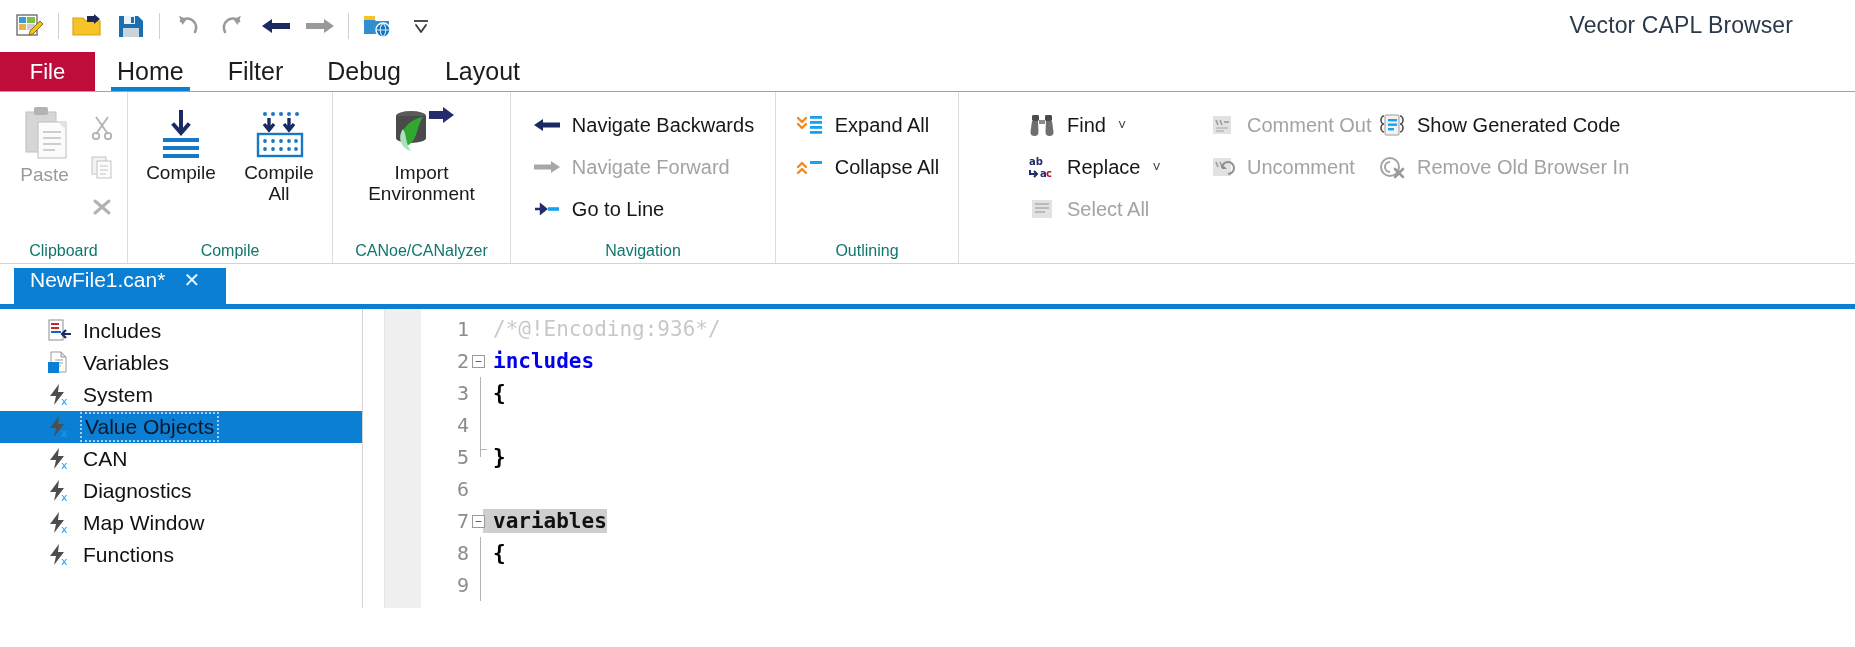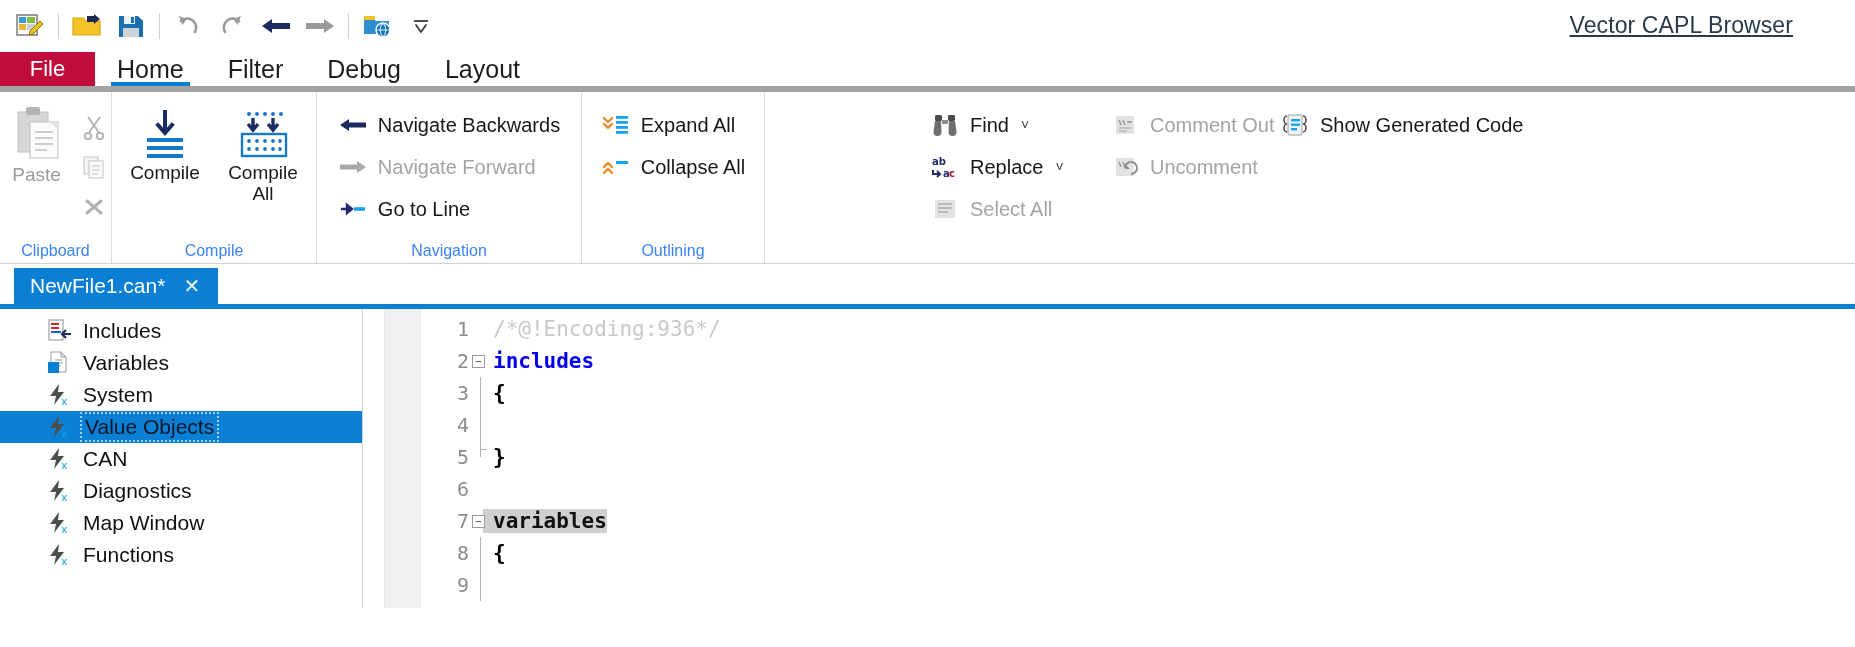--- a/index.html
+++ b/index.html
@@ -19,27 +19,27 @@
     background:#ffffff; position:relative;
     padding-left:8px;
   }
   .qat-btn {
     width:44px; height:44px;
     display:flex; align-items:center; justify-content:center;
   }
   .qat-sep { width:1px; height:26px; background:#d0d0d0; margin:0 6px; }
   #app-title {
     position:absolute; right:62px; top:12px;
-    font-size:23px; color:#2b3a4a; letter-spacing:.1px;text-decoration:underline;
+    font-size:23px; color:#2b3a4a; letter-spacing:.1px;
   }
 
   
   #tabs-row {
     height:40px; display:flex; align-items:stretch;
-    border-bottom:6px solid #a3a3a3; background:#fff;
+    border-bottom:1px solid #a3a3a3; background:#fff;
   }
   #file-tab {
     width:95px; background:#c00c3b; color:#fff;
     display:flex; align-items:center; justify-content:center;
     font-size:22px;
   }
   .rtab {
     padding:0 22px; display:flex; align-items:center;
     font-size:25px; color:#1d1d1d; position:relative;
   }
@@ -55,21 +55,21 @@
     position:relative; overflow:hidden;
   }
   .rgroup {
     display:flex; flex-direction:column; align-items:center;
     border-right:1px solid #dcdcdc; position:relative;
     padding-top:4px;
   }
   .rgroup:last-child { border-right:none;gap:26px; }
   .rgroup-body { flex:1; display:flex; align-items:flex-start; padding:0 10px; }
   .rgroup-label {
-    font-size:16px; color:#3b82f6; text-align:center;
+    font-size:16px; color:#0f766e; text-align:center;
     width:100%; padding-bottom:4px; line-height:1;
   }
 
   
   .bigbtn {
     width:98px; display:flex; flex-direction:column; align-items:center;
     padding-top:10px; cursor:default;
   }
   .bigbtn .glyph { height:56px; display:flex; align-items:center; justify-content:center; }
   .bigbtn .cap { font-size:19px; text-align:center; line-height:1.12; color:#1a1a1a; }
@@ -87,21 +87,21 @@
   .clip-col { display:flex; padding-top:8px; }
   .paste-big { width:76px; display:flex; flex-direction:column; align-items:center; }
   .paste-big .cap { font-size:19px; color:#9a9a9a; margin-top:2px; }
   .clip-mini { display:flex; flex-direction:column; gap:6px; padding-top:6px; }
   .clip-mini div { width:38px; height:34px; display:flex; align-items:center; justify-content:center; }
 
   
   #doc-tabs { height:40px; display:flex; align-items:flex-end; background:#fff; padding-left:14px; }
   #doc-tab {
     background:#0a7fd4; color:#fff; height:36px;
-    display:flex; align-items:center; padding:0 18px 0 16px;
+    display:flex; padding:0 26px 0 16px;
     font-size:21px;
   }
   #doc-tab .closex { margin-left:18px; font-size:20px; color:#e8f2fb; }
   #doc-underline { height:5px; background:#0a7fd4; }
 
   
   #main { display:flex; height:299px; }
   #tree {
     width:363px; border-right:1px solid #d4d4d4; background:#fff;
     padding-top:6px; overflow:hidden; position:relative;
@@ -235,21 +235,21 @@
 <div id="tabs-row">
   <div id="file-tab">File</div>
   <div class="rtab active">Home</div>
   <div class="rtab">Filter</div>
   <div class="rtab">Debug</div>
   <div class="rtab">Layout</div>
 </div>
 
 <div id="ribbon">
 
-  <div class="rgroup" style="width:112px;">
+  <div class="rgroup" style="width:128px;">
     <div class="rgroup-body">
       <div class="clip-col">
         <div class="paste-big">
           <svg width="54" height="58" viewBox="0 0 54 58">
             <rect x="8" y="8" width="30" height="40" fill="#d6d6d6" stroke="#c0c0c0"></rect>
             <rect x="16" y="3" width="14" height="8" rx="2" fill="#b3b3b3"></rect>
             <rect x="20" y="18" width="28" height="36" fill="#fbfbfb" stroke="#bdbdbd"></rect>
             <path d="M40 18 h8 v8 z" fill="#e2e2e2"></path>
             <g stroke="#c4c4c4" stroke-width="1.6">
               <path d="M25 28 h18"></path>
@@ -334,20 +334,40 @@
         </div>
         <div class="cap">
           <div>Compile</div>
           <div>All</div>
         </div>
       </div>
     </div>
     <div class="rgroup-label">Compile</div>
   </div>
 
+  <div class="rgroup" style="width:178px;">
+    <div class="rgroup-body" style="justify-content:center;">
+      <div class="bigbtn" style="width:160px;">
+        <div class="glyph">
+          <svg width="74" height="54" viewBox="0 0 74 54">
+            <ellipse cx="26" cy="9" rx="15" ry="5" fill="#5a5a5a"></ellipse>
+            <path d="M11 9 v22 a15 5 0 0 0 30 0 V9" fill="#4a4a4a"></path>
+            <path d="M20 40 C10 30, 22 12, 38 10 C30 22, 34 34, 20 40 Z" fill="#2fa82f"></path>
+            <path d="M18 22 C12 30, 16 42, 26 44 C20 36, 22 28, 18 22 Z" fill="#aee0c0"></path>
+            <path d="M44 4 h14 v-4 l11 8 -11 8 v-4 h-14 z" fill="#232b6b"></path>
+          </svg>
+        </div>
+        <div class="cap">
+          <div>Import</div>
+          <div>Environment</div>
+        </div>
+      </div>
+    </div>
+    <div class="rgroup-label">CANoe/CANalyzer</div>
+  </div>
 
   <div class="rgroup" style="width:265px;">
     <div class="rgroup-body">
       <div class="smallcol">
         <div class="smallbtn">
           <span class="ico">
             <svg width="28" height="20" viewBox="0 0 28 20">
               <path d="M1 10 L10 4 L10 7.5 L27 7.5 L27 12.5 L10 12.5 L10 16 Z" fill="#1b2a63"></path>
             </svg>
           </span>
@@ -487,20 +507,30 @@
                 <rect x="9" y="6" width="9" height="2.4"></rect>
                 <rect x="9" y="10.5" width="9" height="2.4"></rect>
                 <rect x="9" y="15" width="6" height="2.4"></rect>
               </g>
               <path d="M5 3 a3 4 0 0 0 0 8 a3 4 0 0 0 0 8" fill="none" stroke="#4a4a4a" stroke-width="1.6"></path>
               <path d="M21 3 a3 4 0 0 1 0 8 a3 4 0 0 1 0 8" fill="none" stroke="#4a4a4a" stroke-width="1.6"></path>
             </svg>
           </span>
           <span>Show Generated Code</span>
         </div>
+        <div class="smallbtn disabled">
+          <span class="ico">
+            <svg width="26" height="24" viewBox="0 0 26 24">
+              <circle cx="11" cy="12" r="9" fill="none" stroke="#a3a3a3" stroke-width="2"></circle>
+              <path d="M11 7 a5 5 0 1 0 0 10" fill="none" stroke="#a3a3a3" stroke-width="2"></path>
+              <path d="M16 14 L24 22 M24 14 L16 22" stroke="#9a9a9a" stroke-width="2.6" stroke-linecap="round"></path>
+            </svg>
+          </span>
+          <span>Remove Old Browser In</span>
+        </div>
       </div>
     </div>
   </div>
 </div>
 
 <div id="doc-tabs">
   <div id="doc-tab">
     <span>NewFile1.can*</span>
     <span class="closex">✕</span>
   </div>

